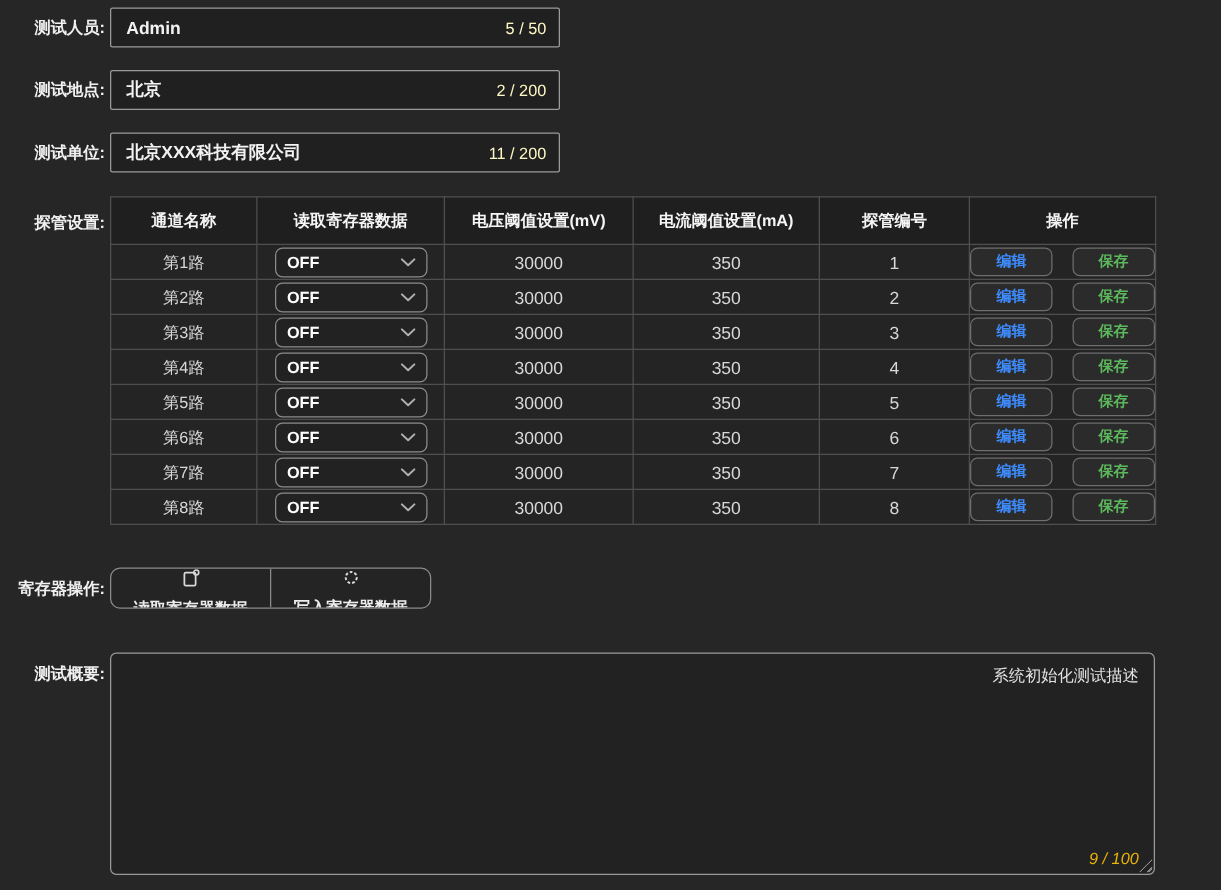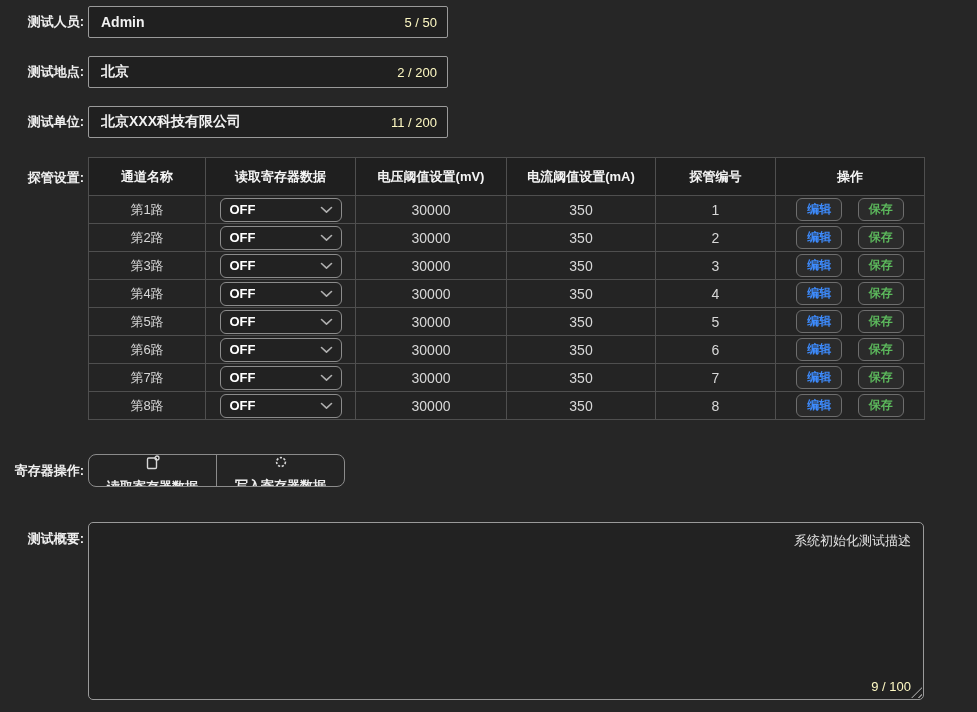--- a/index.html
+++ b/index.html
@@ -100,21 +100,21 @@
   .select-box .sel-value {
     font-size: 13px;
     font-weight: 700;
     color: #fff;
   }
   .select-box svg { display: block; }
   
   .action-cell { white-space: nowrap; }
   .mini-btn {
     display: inline-block;
-    width: 46px;
+    width: 66px;
     height: 23px;
     line-height: 21px;
     border: 1px solid #6e6e6e;
     border-radius: 6px;
     background: #2b2b2b;
     font-size: 12px;
     font-weight: 700;
     text-align: center;
     cursor: pointer;
     font-family: inherit;
@@ -166,22 +166,23 @@
     font-size: 13px;
     font-family: inherit;
     padding: 9px 12px;
     text-align: right;
   }
   .textarea-counter {
     position: absolute;
     right: 12px;
     bottom: 5px;
     font-size: 13px;
-    color: #fef9c3;
+    color: #eab308;
     pointer-events: none;
+    font-style: italic;
   }
   .resize-handle {
     position: absolute;
     right: 1px;
     bottom: 1px;
     width: 11px;
     height: 11px;
     clip-path: polygon(100% 0, 100% 100%, 0 100%);
     background: repeating-linear-gradient(-45deg, transparent 0 2px, #8a8a8a 2px 3.5px, transparent 3.5px 5px);
     cursor: nwse-resize;

